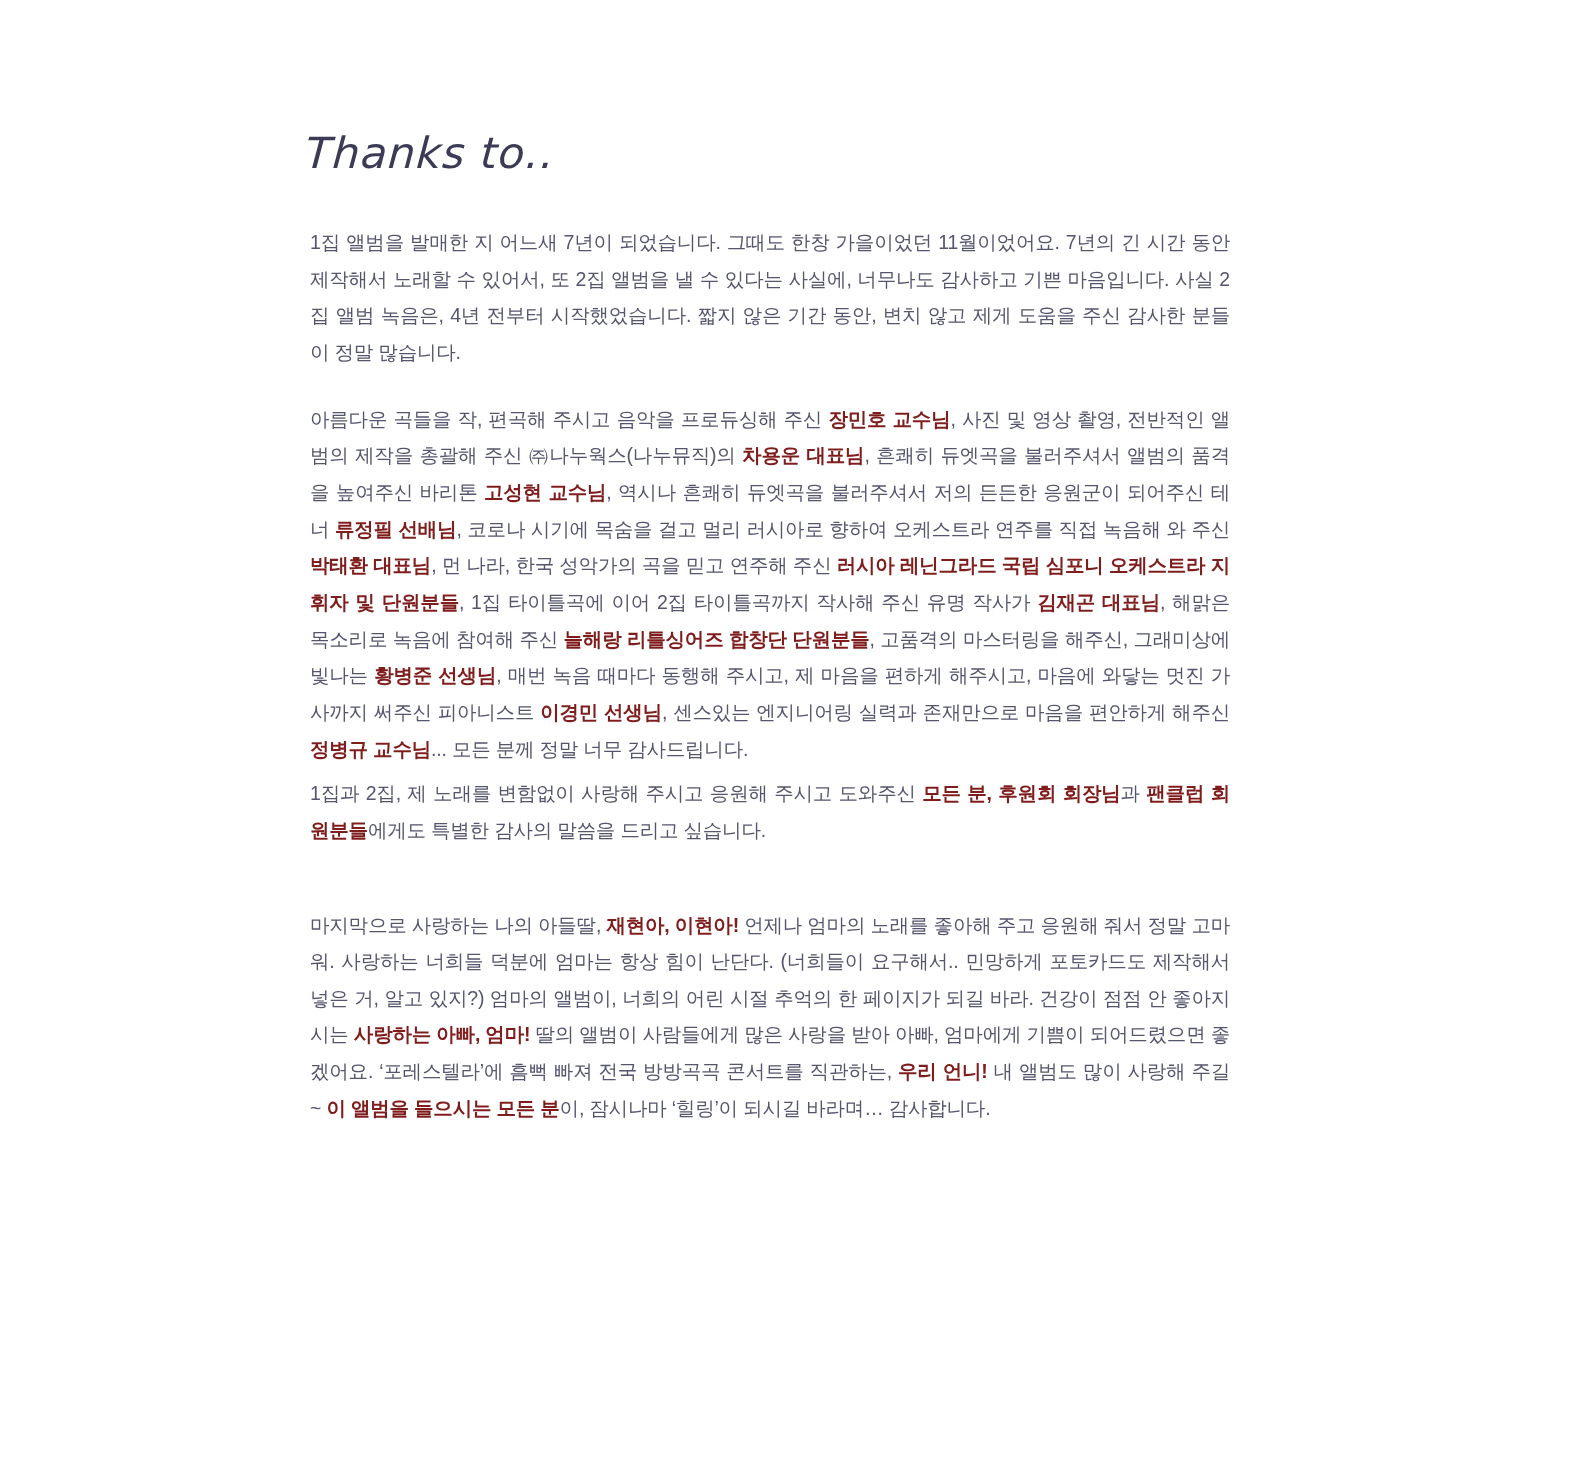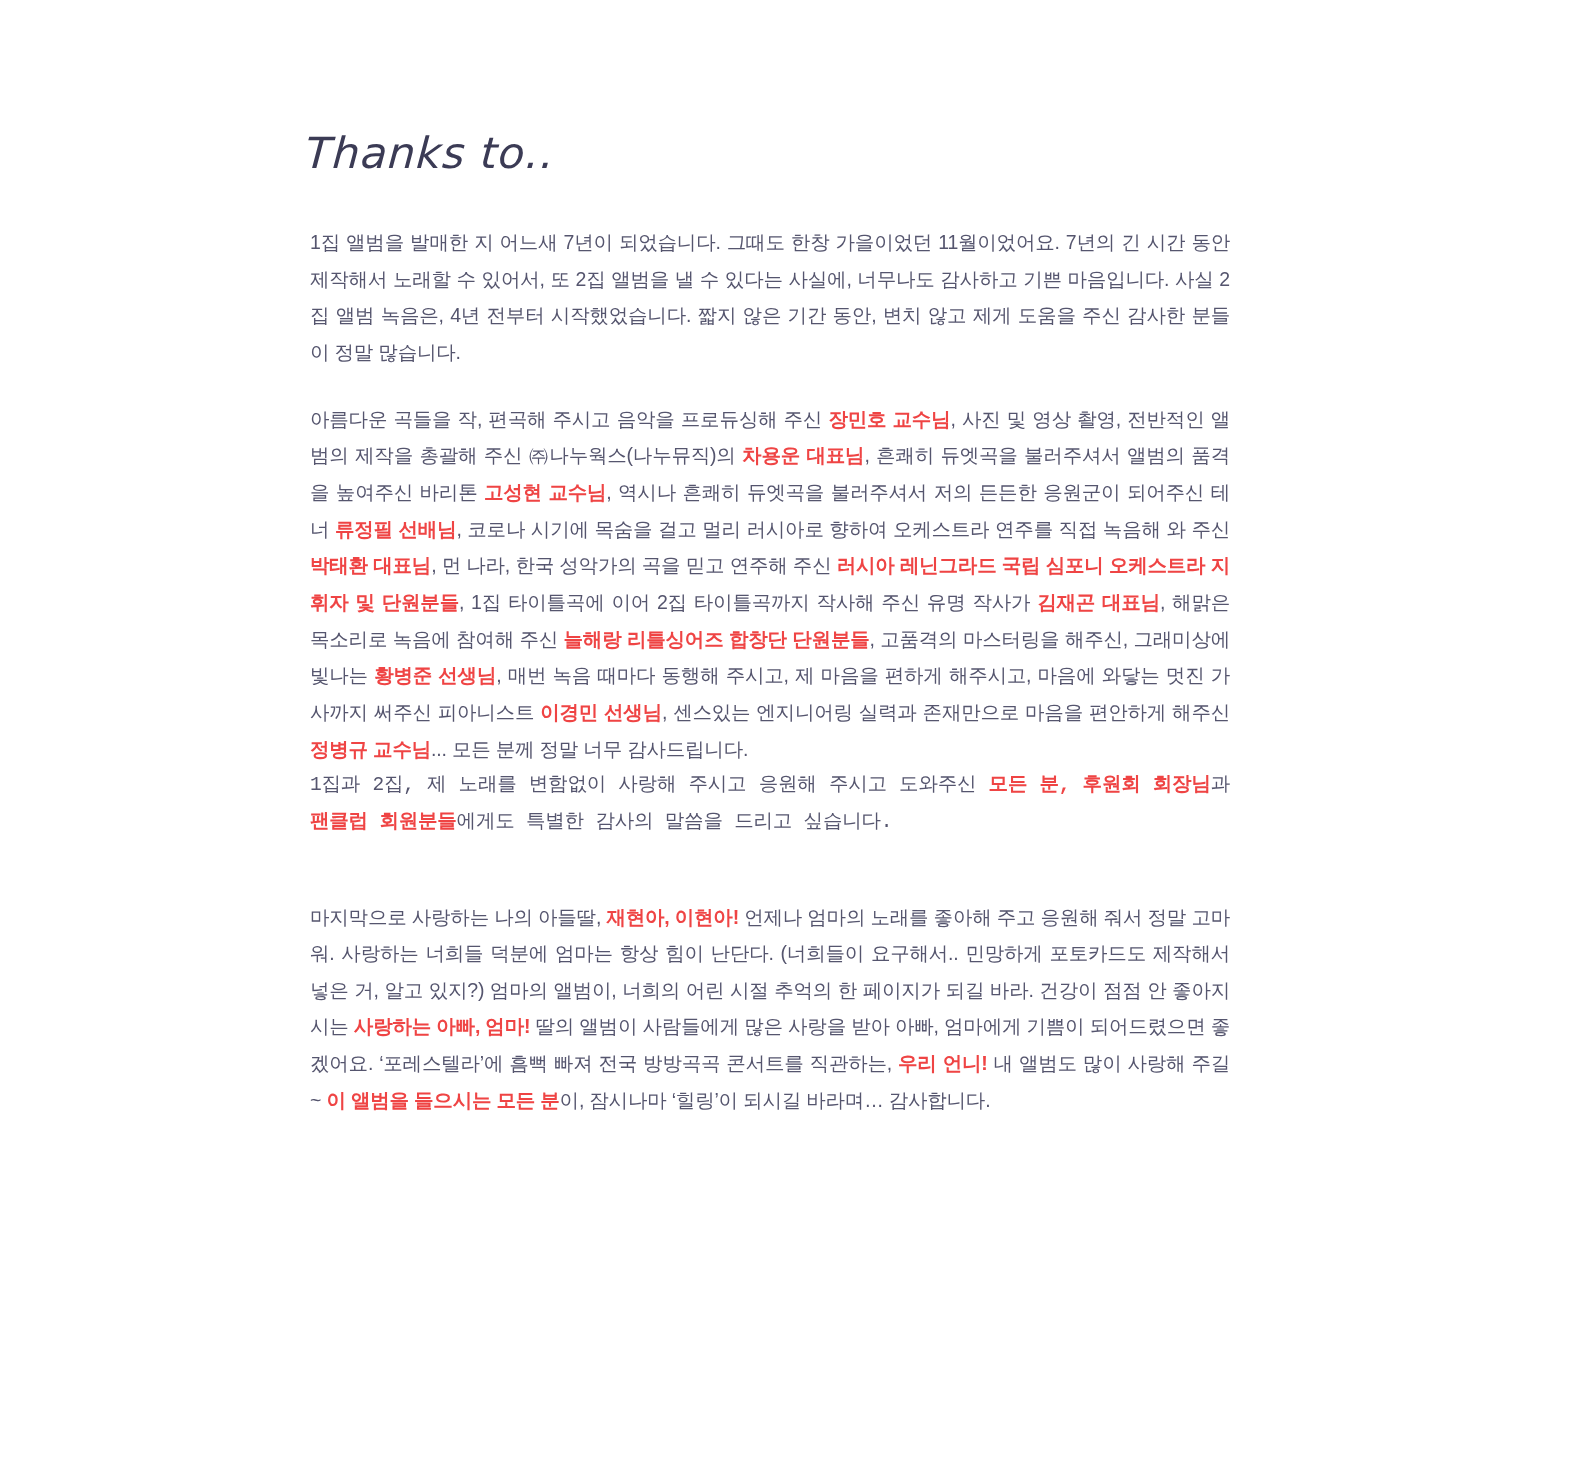--- a/index.html
+++ b/index.html
@@ -40,26 +40,25 @@
     letter-spacing: -0.2px;
     text-align: justify;
   }
   .para {
     margin: 0 0 30px 0;
   }
   .para.tight {
     margin-bottom: 0;
   }
   .para.nogap {
-    margin-top: 0;
-    font-family: Liberation Mono, monospace;
+    margin-top: 8px;
   }
   b, .hl {
     font-weight: 700;
-    color: #ef4444;
+    color: #7f1d1d;
   }
   .spacer-lg {
     height: 28px;
   }
 </style>
 </head>
 <body>
 
 <div class="page">
   <h1 class="title">Thanks to..</h1>

